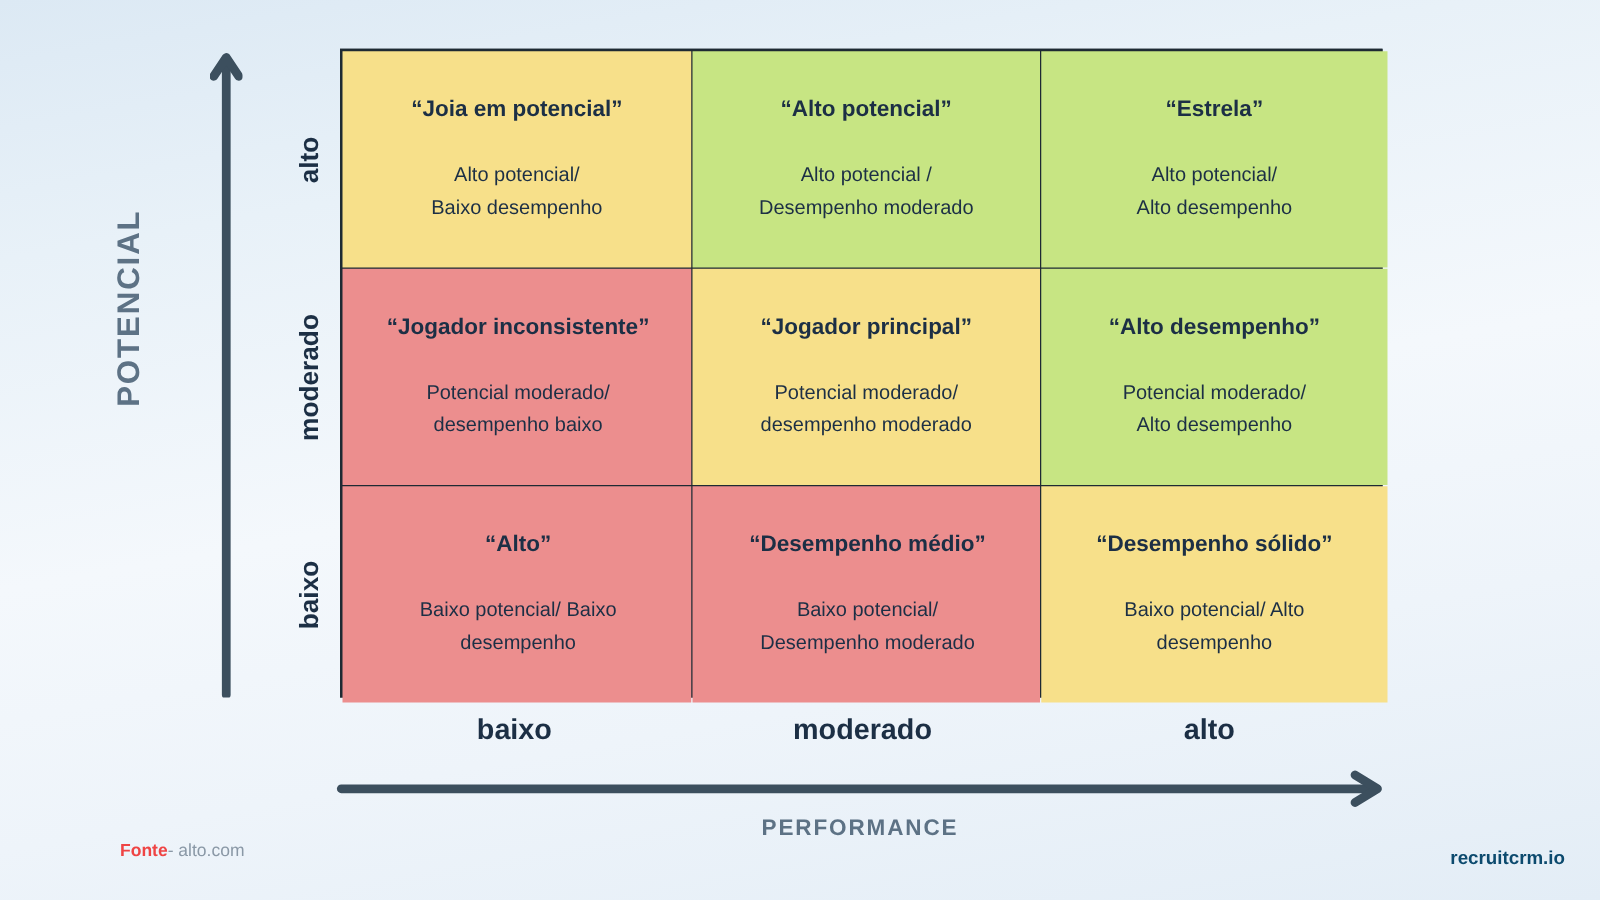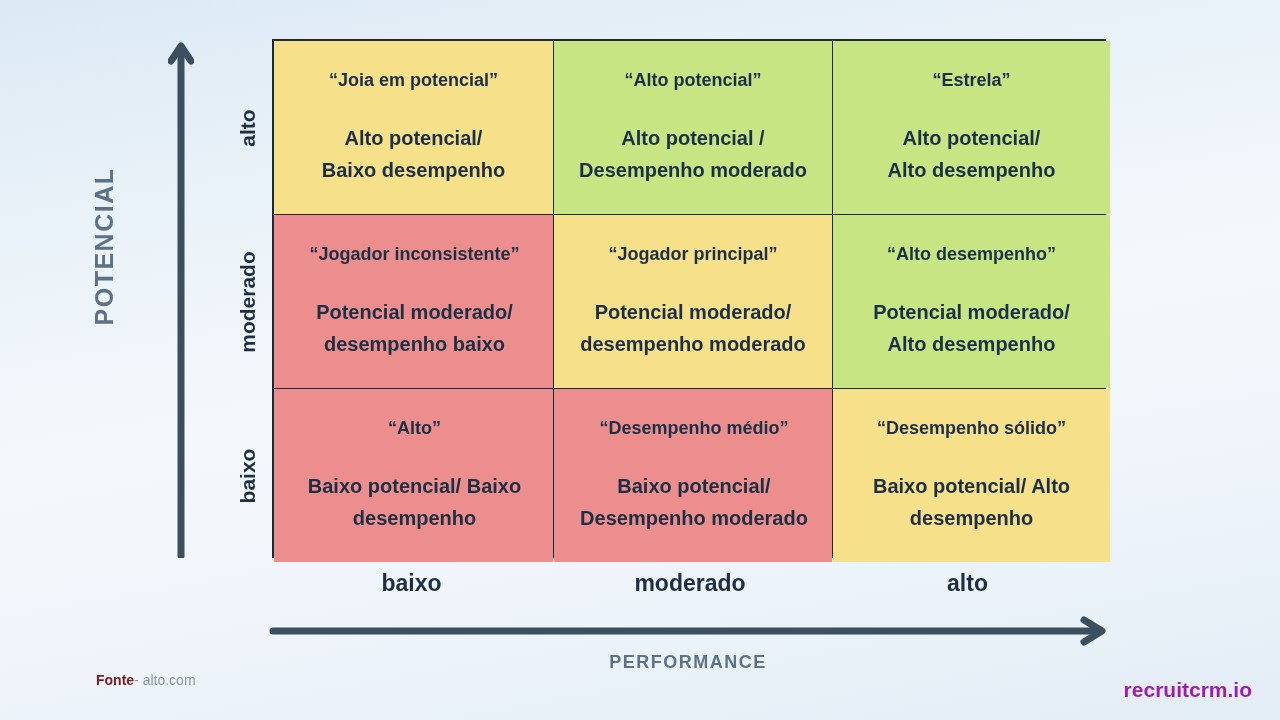--- a/index.html
+++ b/index.html
@@ -86,22 +86,22 @@
     color: #1c2f45;
   }
   .cell-title {
     font-size: 18px;
     font-weight: bold;
     line-height: 1.25;
     margin-bottom: 30px;
     white-space: pre-line;
   }
   .cell-sub {
-    font-size: 20px;
-    font-weight: bold;
+    font-size: 16px;
+    font-weight: normal;
     line-height: 1.6;
     white-space: pre-line;
   }
   .c-yellow { background: #f7e08a; }
   .c-green  { background: #c7e583; }
   .c-red    { background: #ec8e8e; padding-left: 16px; }
 
   
   .h-ticks {
     position: absolute;
@@ -142,31 +142,31 @@
 
   
   .source {
     position: absolute;
     left: 70px;
     top: 672px;
     font-size: 14px;
     color: #8a98a6;
   }
   .source b {
-    color: #7f1d1d;
+    color: #ef4444;
     font-weight: bold;
     padding-left: 26px;
   }
   .brand {
     position: absolute;
     right: 28px;
     top: 678px;
-    font-size: 21px;
-    font-weight: bold;
-    color: #a21caf;
+    font-size: 15px;
+    font-weight: bold;
+    color: #0c4a6e;
   }
 </style>
 </head>
 <body>
 
 <div class="stage">
 
   <div class="v-axis">
     <svg width="26" height="520" viewBox="0 0 26 520" aria-hidden="true">
       <g stroke="#3c4f5e" stroke-width="7" fill="none" stroke-linecap="round" stroke-linejoin="round">

